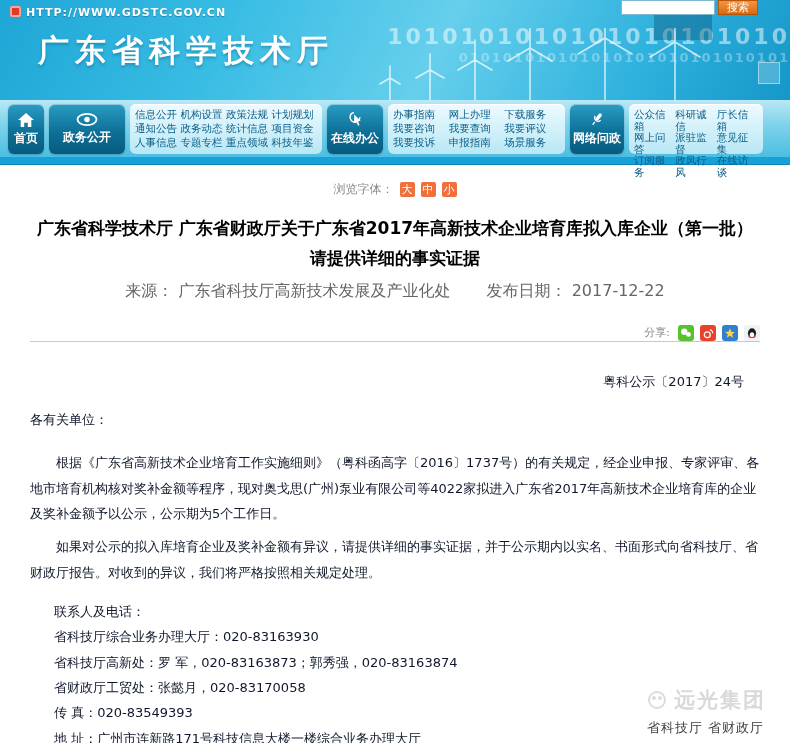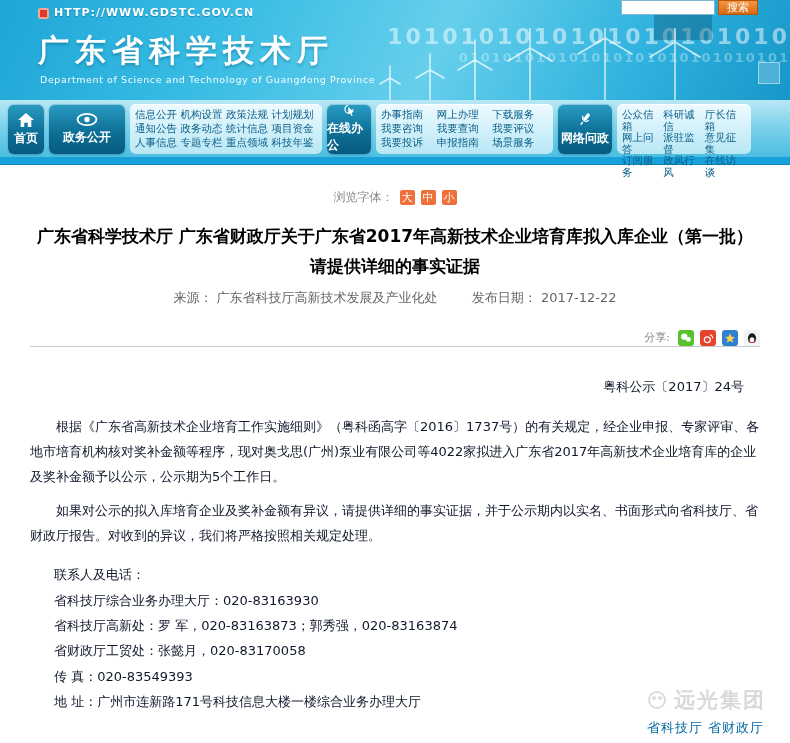--- a/index.html
+++ b/index.html
@@ -8,73 +8,73 @@
 
   
   .banner { position:relative; height:100px; overflow:hidden;
     background:linear-gradient(115deg,#1ea6d6 0%,#38bce4 28%,#66cfec 55%,#2fb2de 80%,#1697c9 100%); }
   .banner-binary { position:absolute; right:0; white-space:nowrap; overflow:hidden; text-align:right; font-weight:bold; }
   .b1 { top:24px; width:470px; font-size:22px; letter-spacing:3px; color:rgba(255,255,255,.5); }
   .b2 { top:50px; width:430px; font-size:13px; letter-spacing:2px; color:rgba(255,255,255,.32); }
   .banner-darkblock { position:absolute; top:0; right:78px; width:58px; height:40px; background:rgba(8,76,110,.38); }
   .banner-sq { position:absolute; top:62px; right:10px; width:22px; height:22px; background:rgba(255,255,255,.22); border:1px solid rgba(255,255,255,.45); }
   .turbines { position:absolute; right:80px; bottom:0; }
-  .site-url { position:absolute; top:6px; left:10px; display:flex; align-items:flex-end; gap:5px;
-    color:#fff; font-size:11px; font-weight:bold; letter-spacing:1px; text-shadow:0 1px 1px rgba(0,60,90,.4);margin-left:28px; }
+  .site-url { position:absolute; top:6px; left:10px; display:flex; align-items:flex-start; gap:5px;
+    color:#fff; font-size:11px; font-weight:bold; letter-spacing:1px; text-shadow:0 1px 1px rgba(0,60,90,.4); }
   .url-ic { width:11px; height:11px; border-radius:2px; background:#e03a2a; box-shadow:inset 0 0 0 2px rgba(255,255,255,.55); }
   .search { position:absolute; top:0; right:32px; display:flex; align-items:flex-start; gap:3px; }
   .search-input { width:94px; height:15px; border:1px solid #7fb9cf; background:#fff; font-size:11px; padding:0 3px; }
   .search-btn { height:15px; padding:0 8px; background:linear-gradient(180deg,#f49440,#d96a10); border:1px solid #b65408;
     color:#fff; font-size:11px; line-height:13px; cursor:pointer; }
   .site-title { position:absolute; top:30px; left:38px; color:#fff; font-size:31px; font-weight:bold; letter-spacing:6px;
     text-shadow:0 2px 3px rgba(0,70,100,.35); }
   .site-subtitle { position:absolute; top:74px; left:40px; color:rgba(255,255,255,.95); font-size:9.5px; letter-spacing:.6px; }
 
   
   .nav { height:57px; background:linear-gradient(180deg,#b9e8f5 0%,#7dd2ea 45%,#4bbee2 100%);
     display:flex; gap:5px; padding:4px 0 0 8px; }
   .nav-btn { height:50px; border-radius:6px; cursor:pointer; color:#fff; font-size:12px; font-weight:bold;
     background:linear-gradient(180deg,#2a9dc4 0%,#0d7097 55%,#085a7e 100%);
     box-shadow:inset 0 1px 0 rgba(255,255,255,.45), 0 1px 2px rgba(0,60,90,.3);
     display:flex; flex-direction:column; align-items:center; justify-content:center; gap:2px; flex:0 0 auto; }
-  .w52{width:36px} .w68{width:76px} .w56{width:44px} .w54{width:54px}
+  .w52{width:36px} .w68{width:76px} .w56{width:56px} .w54{width:54px}
   .nbi { display:block; }
   .nav-panel { height:50px; border-radius:6px; background:linear-gradient(180deg,#eefaff 0%,#cdeff9 60%,#b8e7f4 100%);
     box-shadow:inset 0 1px 0 #fff; display:flex; padding:4px 5px; flex:0 0 auto; }
   .p192{width:192px} .p177{width:177px} .p153{width:134px}
   .nav-col { flex:1; display:flex; flex-direction:column; justify-content:space-between; padding:1px 0; }
   .nav-item { font-size:10.5px; color:#0c608a; text-align:left; line-height:1.1; cursor:pointer; text-decoration:none; }
   .nav-strip { height:8px; background:#18a0d8; border-bottom:1px solid #0e86ba; }
 
   
   .content { padding:0 30px; }
-  .fontsize-row { margin-top:24px; display:flex; justify-content:center; align-items:center; gap:3px;
+  .fontsize-row { margin-top:16px; display:flex; justify-content:center; align-items:center; gap:3px;
     font-size:12px; color:#888; }
   .fs-box { width:15px; height:15px; margin-left:3px; background:#f0703c; color:#fff; font-size:11px;
     line-height:15px; text-align:center; border-radius:2px; cursor:pointer; }
   .article-title { margin:16px 6px 0; text-align:center; font-size:17px; font-weight:bold; color:#000; line-height:1.75; }
-  .source-row { margin-top:7px; text-align:center; font-size:13px; color:#666; }
+  .source-row { margin-top:7px; text-align:center; font-size:16px; color:#666; }
   .source-row .gap { display:inline-block; width:26px; }
   .share-row { margin-top:23px; border-bottom:1px solid #c8c8c8;
     display:flex; justify-content:flex-end; align-items:center; gap:6px; }
   .share-label { font-size:11px; color:#888; margin-right:2px; }
   .share-ic { width:16px; height:16px; border-radius:3px; display:inline-flex; align-items:center; justify-content:center; cursor:pointer; }
   .doc-number { margin-top:31px; padding-right:16px; text-align:right; font-size:13px; color:#333; }
   .body-text { font-size:13px; color:#0f172a; }
   .salutation { margin-top:17px; line-height:1.9; }
   .para { margin-top:18px; text-indent:2em; line-height:1.95; }
   .para2 { margin-top:8px; }
   .contacts { margin-top:14px; padding-left:24px; }
   .contact-line { line-height:1.95; }
 
   
   .footer-sign { position:absolute; right:24px; bottom:6px; text-align:center; }
   .watermark { display:flex; align-items:center; justify-content:flex-end; gap:5px;
     color:#d9d9d9; font-size:21px; font-weight:bold; letter-spacing:2px;margin-top:12px; }
-  .signers { margin-top:5px; font-size:13px; color:#0369a1; letter-spacing:1px; }
+  .signers { margin-top:5px; font-size:13px; color:#404040; letter-spacing:1px; }
 </style>
 </head>
 <body>
 
 <div class="page">
 
   <header class="banner">
     <div class="banner-binary b1">1010101010101010101010</div>
     <div class="banner-binary b2">010101010101010101010101010101</div>
     <div class="banner-darkblock"></div>
@@ -91,21 +91,20 @@
     </svg>
     <div class="site-url">
       <span class="url-ic"></span>
       <span>HTTP://WWW.GDSTC.GOV.CN</span>
     </div>
     <div class="search">
       <input class="search-input" value="" style="">
       <button class="search-btn">搜索</button>
     </div>
     <div class="site-title">广东省科学技术厅</div>
-    <div class="site-subtitle">Department of Science and Technology of Guangdong Province</div>
   </header>
 
   <nav class="nav">
     <div class="nav-btn w52">
       <svg class="nbi" width="18" height="16" viewBox="0 0 20 18">
         <path d="M10 1 L19 9 H16 V17 H12 V12 H8 V17 H4 V9 H1 Z" fill="#fff"></path>
       </svg>
       <span>首页</span>
     </div>
 
@@ -240,20 +239,21 @@
           <ellipse cx="8" cy="8.2" rx="4.6" ry="5.6" fill="#1a1a1a"></ellipse>
           <ellipse cx="8" cy="10.2" rx="2.6" ry="3" fill="#fff"></ellipse>
           <path d="M4 12 q4 2.4 8 0" stroke="#e03030" stroke-width="1.2" fill="none"></path>
         </svg>
       </span>
     </div>
 
     <div class="doc-number body-text">粤科公示〔2017〕24号</div>
 
     <div class="body-text">
+      <div class="salutation">各有关单位：</div>
       <p class="para">根据《广东省高新技术企业培育工作实施细则》（粤科函高字〔2016〕1737号）的有关规定，经企业申报、专家评审、各地市培育机构核对奖补金额等程序，现对奥戈思(广州)泵业有限公司等4022家拟进入广东省2017年高新技术企业培育库的企业及奖补金额予以公示，公示期为5个工作日。</p>
       <p class="para para2">如果对公示的拟入库培育企业及奖补金额有异议，请提供详细的事实证据，并于公示期内以实名、书面形式向省科技厅、省财政厅报告。对收到的异议，我们将严格按照相关规定处理。</p>
 
       <div class="contacts">
         <div class="contact-line">联系人及电话：</div>
         <div class="contact-line">省科技厅综合业务办理大厅：020-83163930</div>
         <div class="contact-line">省科技厅高新处：罗 军，020-83163873；郭秀强，020-83163874</div>
         <div class="contact-line">省财政厅工贸处：张懿月，020-83170058</div>
         <div class="contact-line">传 真：020-83549393</div>
         <div class="contact-line">地 址：广州市连新路171号科技信息大楼一楼综合业务办理大厅</div>

